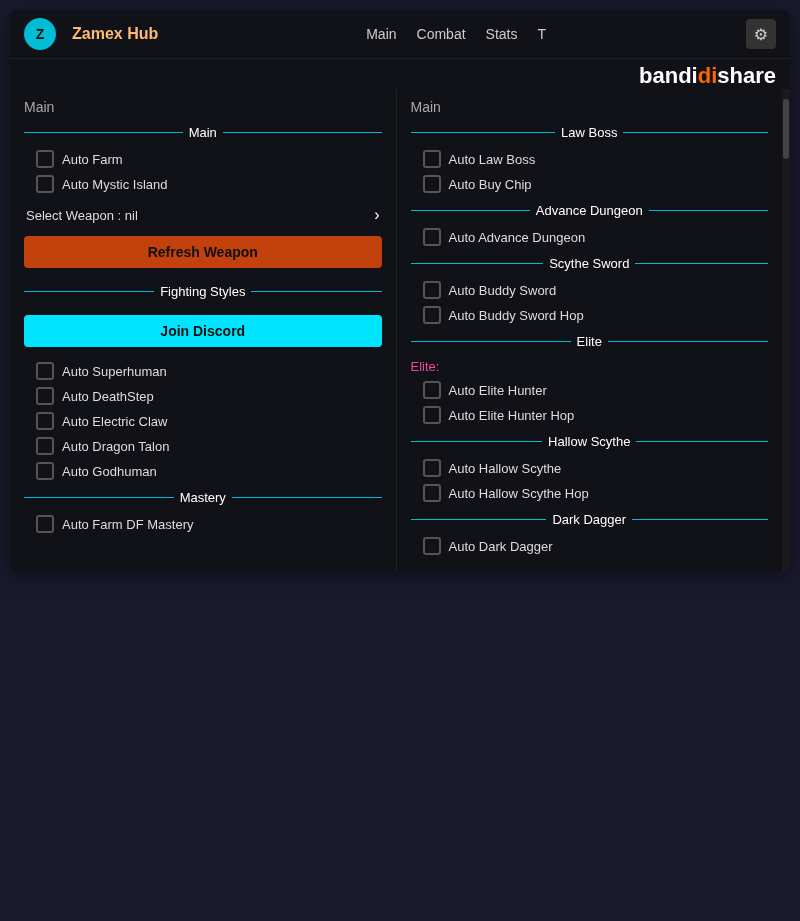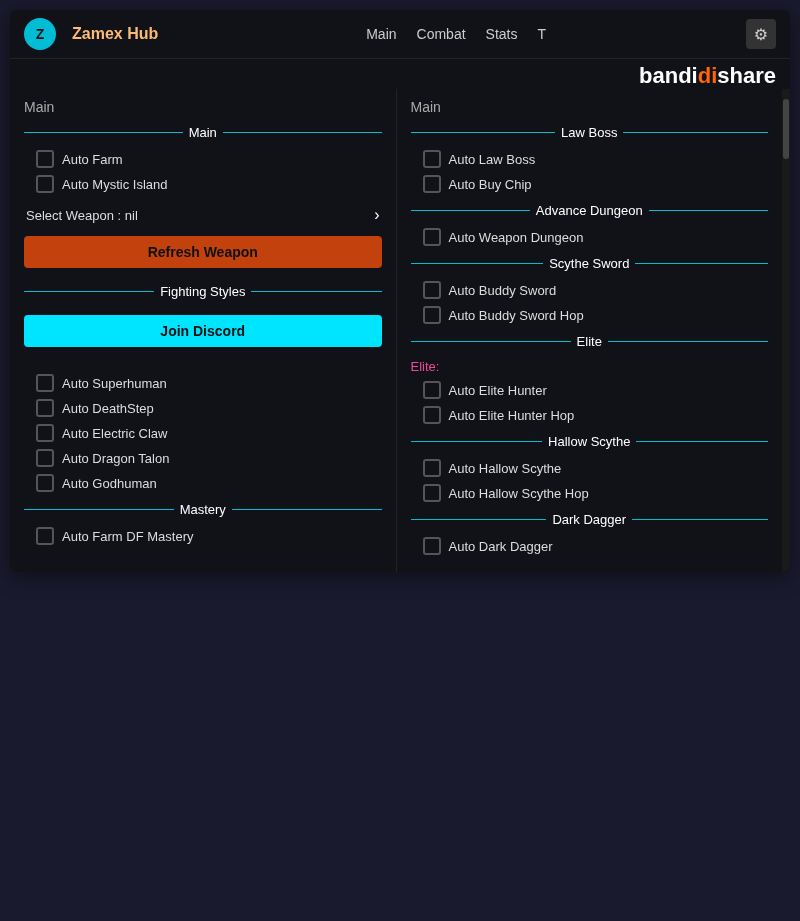--- a/index.html
+++ b/index.html
@@ -233,21 +233,21 @@
 
       <button class="btn-cyan">Refresh Weapon</button>
 
       
       <div class="section-divider">
         <div class="line"></div>
         <span class="label">Fighting Styles</span>
         <div class="line"></div>
       </div>
 
-      <button class="btn-cyan" style="margin-bottom:20px; background:#00e5ff;">Join Discord</button>
+      <button class="btn-cyan" style="margin-bottom:8px; background:#00e5ff;">Join Discord</button>
 
       <div class="check-item">
         <div class="checkbox"></div>
         <span class="check-label">Auto Superhuman</span>
       </div>
       <div class="check-item">
         <div class="checkbox"></div>
         <span class="check-label">Auto DeathStep</span>
       </div>
       <div class="check-item">
@@ -295,21 +295,21 @@
       </div>
 
       <div class="section-divider">
         <div class="line"></div>
         <span class="label">Advance Dungeon</span>
         <div class="line"></div>
       </div>
 
       <div class="check-item">
         <div class="checkbox"></div>
-        <span class="check-label">Auto Weapon Dungeon</span>
+        <span class="check-label">Auto Advance Dungeon</span>
       </div>
 
       <div class="section-divider">
         <div class="line"></div>
         <span class="label">Scythe Sword</span>
         <div class="line"></div>
       </div>
 
       <div class="check-item">
         <div class="checkbox"></div>

